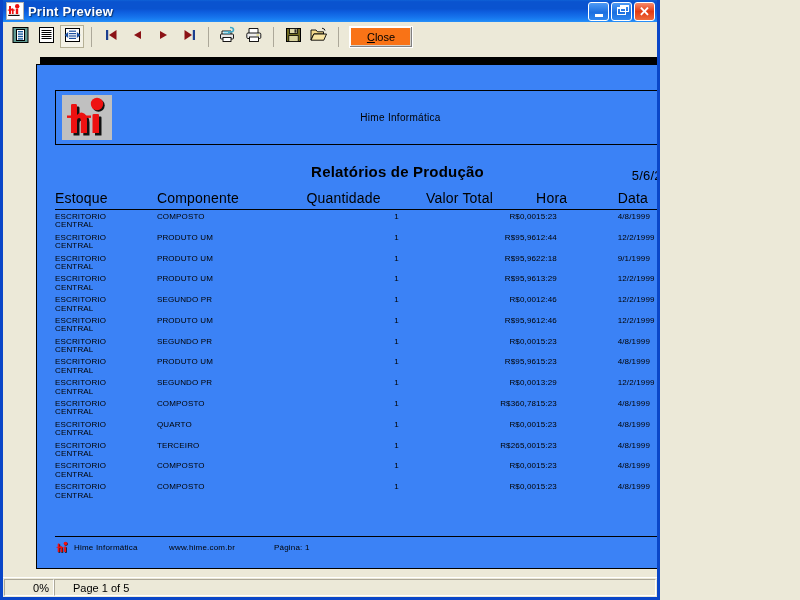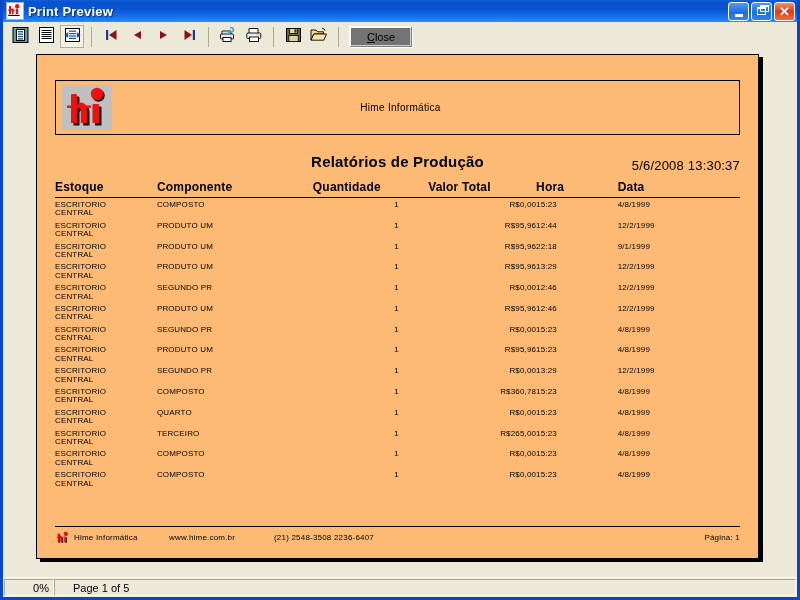--- a/index.html
+++ b/index.html
@@ -9,21 +9,21 @@
   body {
     width: 800px;
     height: 600px;
     overflow: hidden;
     font-family: "Liberation Sans", sans-serif;
     background: #ece9d8;
   }
 
   
   .window {
-    width: 800px;
+    width: 660px;
     height: 600px;
     box-sizing: border-box;
     border: 3px solid #0a46c8;
     border-top: none;
     background: #ece9d8;
     display: flex;
     flex-direction: column;
     position: relative;
   }
 
@@ -138,21 +138,21 @@
     width: 1px;
     height: 20px;
     background: #aca899;
     margin: 0 6px;
   }
   .close-btn {
     height: 20px;
     min-width: 46px;
     margin-left: 4px;
     padding: 0 8px;
-    background: #737373;
+    background: #f97316;
     border: 1px solid #ffffff;
     border-right-color: #828островск;
     box-shadow: inset -1px -1px 0 #808080, inset 1px 1px 0 #ffffff,
                 inset -2px -2px 0 #d4d0c8;
     font-size: 11px;
     font-family: "Liberation Sans", sans-serif;
     color: #000;
     display: flex;
     align-items: center;
     justify-content: center;
@@ -171,24 +171,24 @@
     position: absolute;
     left: 37px;
     top: 5px;
     width: 723px;
     height: 505px;
     background: #000;
   }
   .page {
     position: absolute;
     left: 33px;
-    top: 2px;
+    top: 12px;
     width: 723px;
     height: 505px;
-    background: #fdba74;
+    background: #3b82f6;
     border: 1px solid #000;
     box-sizing: border-box;
     overflow: hidden;
   }
   .page-inner {
     position: absolute;
     left: 18px;
     top: 25px;
     right: 18px;
     bottom: 10px;
@@ -241,24 +241,24 @@
   
   .rep-table {
     margin-top: 10px;
     width: 100%;
     border-collapse: collapse;
     font-size: 8px;
     font-family: "Liberation Sans", sans-serif;
     table-layout: fixed;
   }
   .rep-table thead th {
-    font-weight: bold;
+    font-weight: normal;
     text-align: left;
     padding: 0 0 3px 0;
-    font-size: 12px;
+    font-size: 14px;
     letter-spacing: 0.2px;
     border-bottom: 1.5px solid #000;
     vertical-align: bottom;
   }
   .rep-table thead th.num { text-align: right; padding-right: 18px;}
   .rep-table thead th.vt  { text-align: center; padding-right: 16px;}
   .rep-table tbody td {
     padding: 3px 0 1px 0;
     vertical-align: top;
     letter-spacing: 0.15px;
@@ -682,21 +682,20 @@
               <path d="M9 38 L9 10 Q9 9 10.5 9 L14 9 Q15 9 15 10.5 L15 20
                        Q18.5 15.5 23 19 Q25 21 25 25 L25 38 L18.8 38 L18.8 25
                        Q18.8 23 17 23 Q15 23 15 25.5 L15 38 Z" fill="#ee1111"></path>
               <path d="M30.5 38 L30.5 20 Q30.5 19 32 19 L36 19 Q37 19 37 20.3 L37 38 Z" fill="#111111" transform="translate(2.5,2.5)"></path>
               <path d="M30.5 38 L30.5 20 Q30.5 19 32 19 L36 19 Q37 19 37 20.3 L37 38 Z" fill="#ee1111"></path>
               <rect x="5" y="20.5" width="24" height="2.8" fill="#ee1111"></rect>
             </svg>
           </div>
           <div class="foot-name">Hime Informática</div>
           <div class="foot-site">www.hime.com.br</div>
-          <div class="foot-phone">(21) 2548-3508  2236-6407</div>
           <div class="foot-page">Página: 1</div>
         </div>
 
       </div>
     </div>
   </div>
 
   <div class="statusbar">
     <div class="sb-pane sb-zoom">0%</div>
     <div class="sb-pane sb-page">Page 1 of 5</div>

